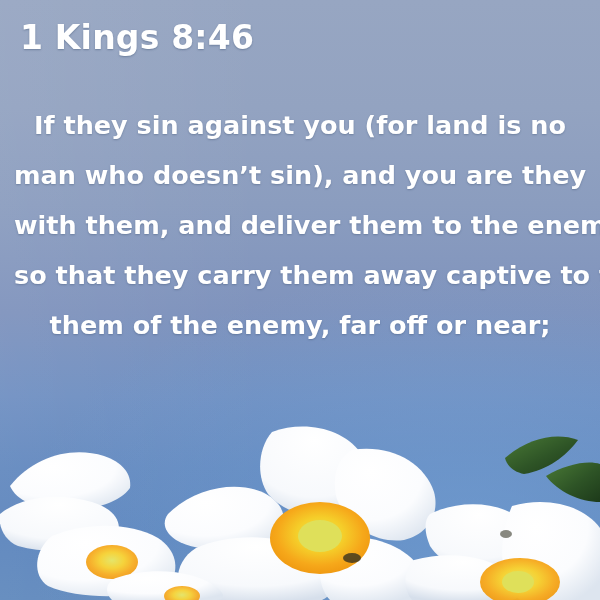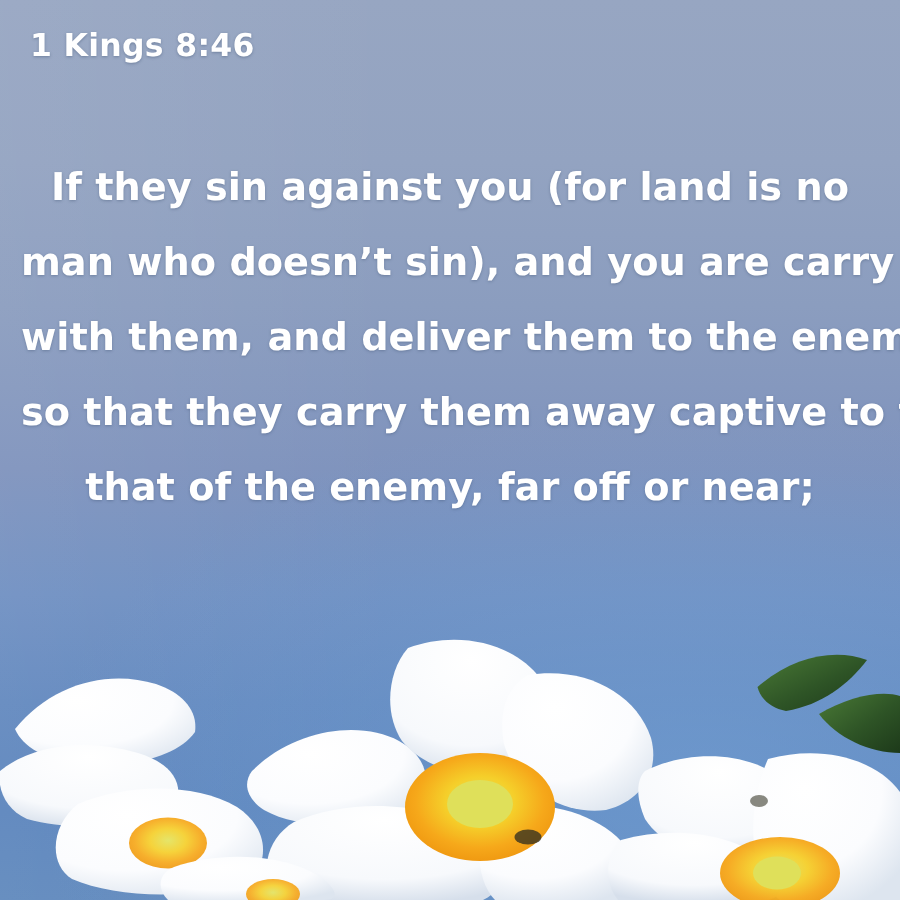--- a/index.html
+++ b/index.html
@@ -39,21 +39,21 @@
   #text-layer {
     position: absolute;
     inset: 0;
     z-index: 6;
   }
   #verse-title {
     position: absolute;
     left: 20px;
     top: 18px;
     font-family: "DejaVu Sans", sans-serif;
-    font-size: 21px;
+    font-size: 33px;
     font-weight: bold;
     color: #ffffff;
     letter-spacing: 0.2px;
     text-shadow: 0 1px 2px rgba(60,80,110,0.45);
     white-space: nowrap;
   }
   #verse-body {
     position: absolute;
     left: 0;
     right: 0;
@@ -159,20 +159,20 @@
       <ellipse cx="352" cy="148" rx="9" ry="5" fill="#2b2b20" opacity="0.75"></ellipse>
       <ellipse cx="506" cy="124" rx="6" ry="4" fill="#3a3a2c" opacity="0.6"></ellipse>
     </svg>
   </div>
 
   <div id="text-layer">
     <div id="verse-title">1 Kings 8:46</div>
 
     <div id="verse-body">
       <div class="verse-line">If they sin against you (for land is no</div>
-      <div class="verse-line">man who doesn’t sin), and you are carry</div>
+      <div class="verse-line">man who doesn’t sin), and you are they</div>
       <div class="verse-line">with them, and deliver them to the enemy,</div>
       <div class="verse-line">so that they carry them away captive to the</div>
-      <div class="verse-line">that of the enemy, far off or near;</div>
+      <div class="verse-line">them of the enemy, far off or near;</div>
     </div>
   </div>
 
 </div>
 
 </body></html>

